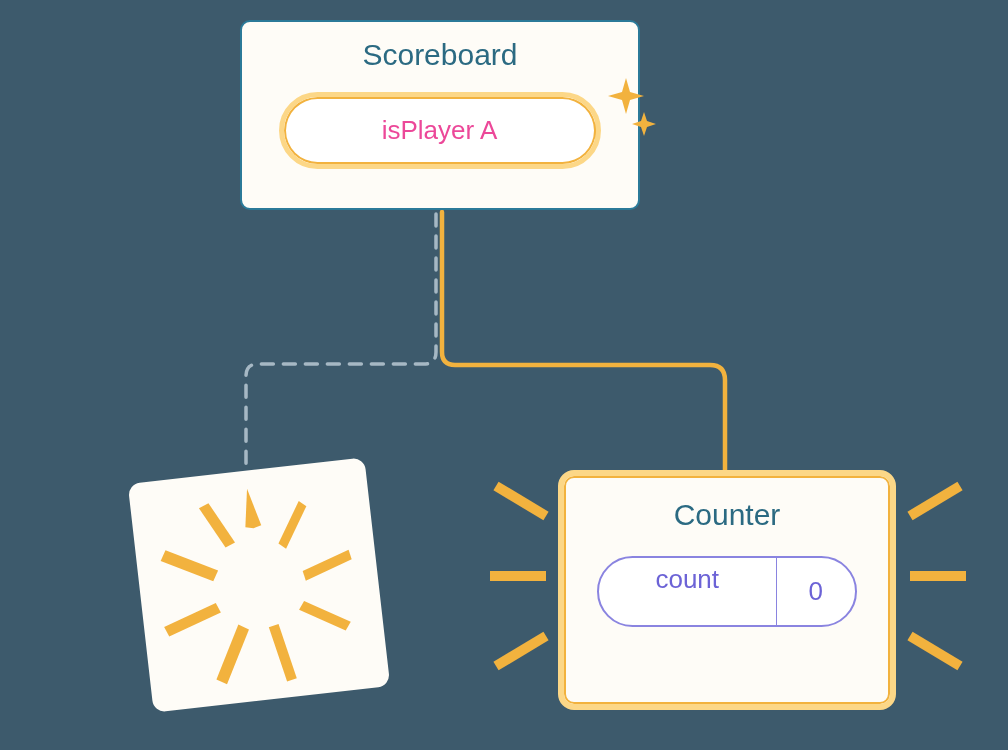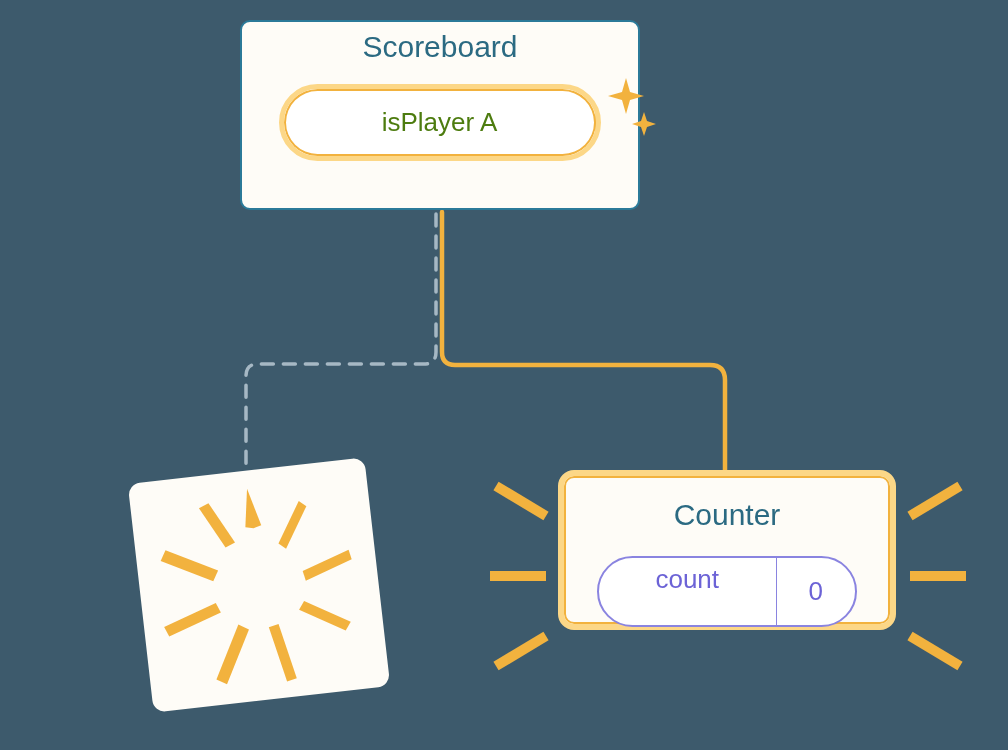--- a/index.html
+++ b/index.html
@@ -24,21 +24,21 @@
     
     .scoreboard-card {
       position: absolute;
       left: 240px;
       top: 20px;
       width: 400px;
       height: 190px;
       background: #fefcf7;
       border: 2px solid #2b7a99;
       border-radius: 10px;
-      padding: 8px 28px;
+      padding: 16px 28px;
     }
     .scoreboard-title {
       color: #2b6a82;
       font-size: 30px;
       font-weight: 500;
       text-align: center;
       margin-bottom: 20px;
     }
     .pill-outer {
       display: flex;
@@ -48,21 +48,21 @@
       width: 322px;
       margin: 0 auto;
       box-shadow: inset 0 0 0 2px #f2b23e;
       background: #fff;
     }
     .pill-half {
       flex: 0 0 auto;
       padding: 18px 26px;
       font-size: 26px;
       text-align: center;
-      color: #4d7c0f;
+      color: #ec4899;
     }
     .pill-left {
       border-right: 1.5px solid #f2b23e;
       flex: 1;
       font-weight: 400;
     }
     .pill-right {
       font-weight: 700;
       padding-left: 22px;
       padding-right: 28px;
@@ -74,21 +74,21 @@
       right: -22px;
       top: 52px;
     }
 
     
     .counter-card {
       position: absolute;
       left: 558px;
       top: 470px;
       width: 338px;
-      height: 160px;
+      height: 240px;
       background: #fefcf7;
       border: 6px solid #fcd787;
       border-radius: 16px;
       box-shadow: inset 0 0 0 2px #f2b23e;
       padding: 22px 28px;
     }
     .counter-title {
       color: #2b6a82;
       font-size: 30px;
       font-weight: 500;

